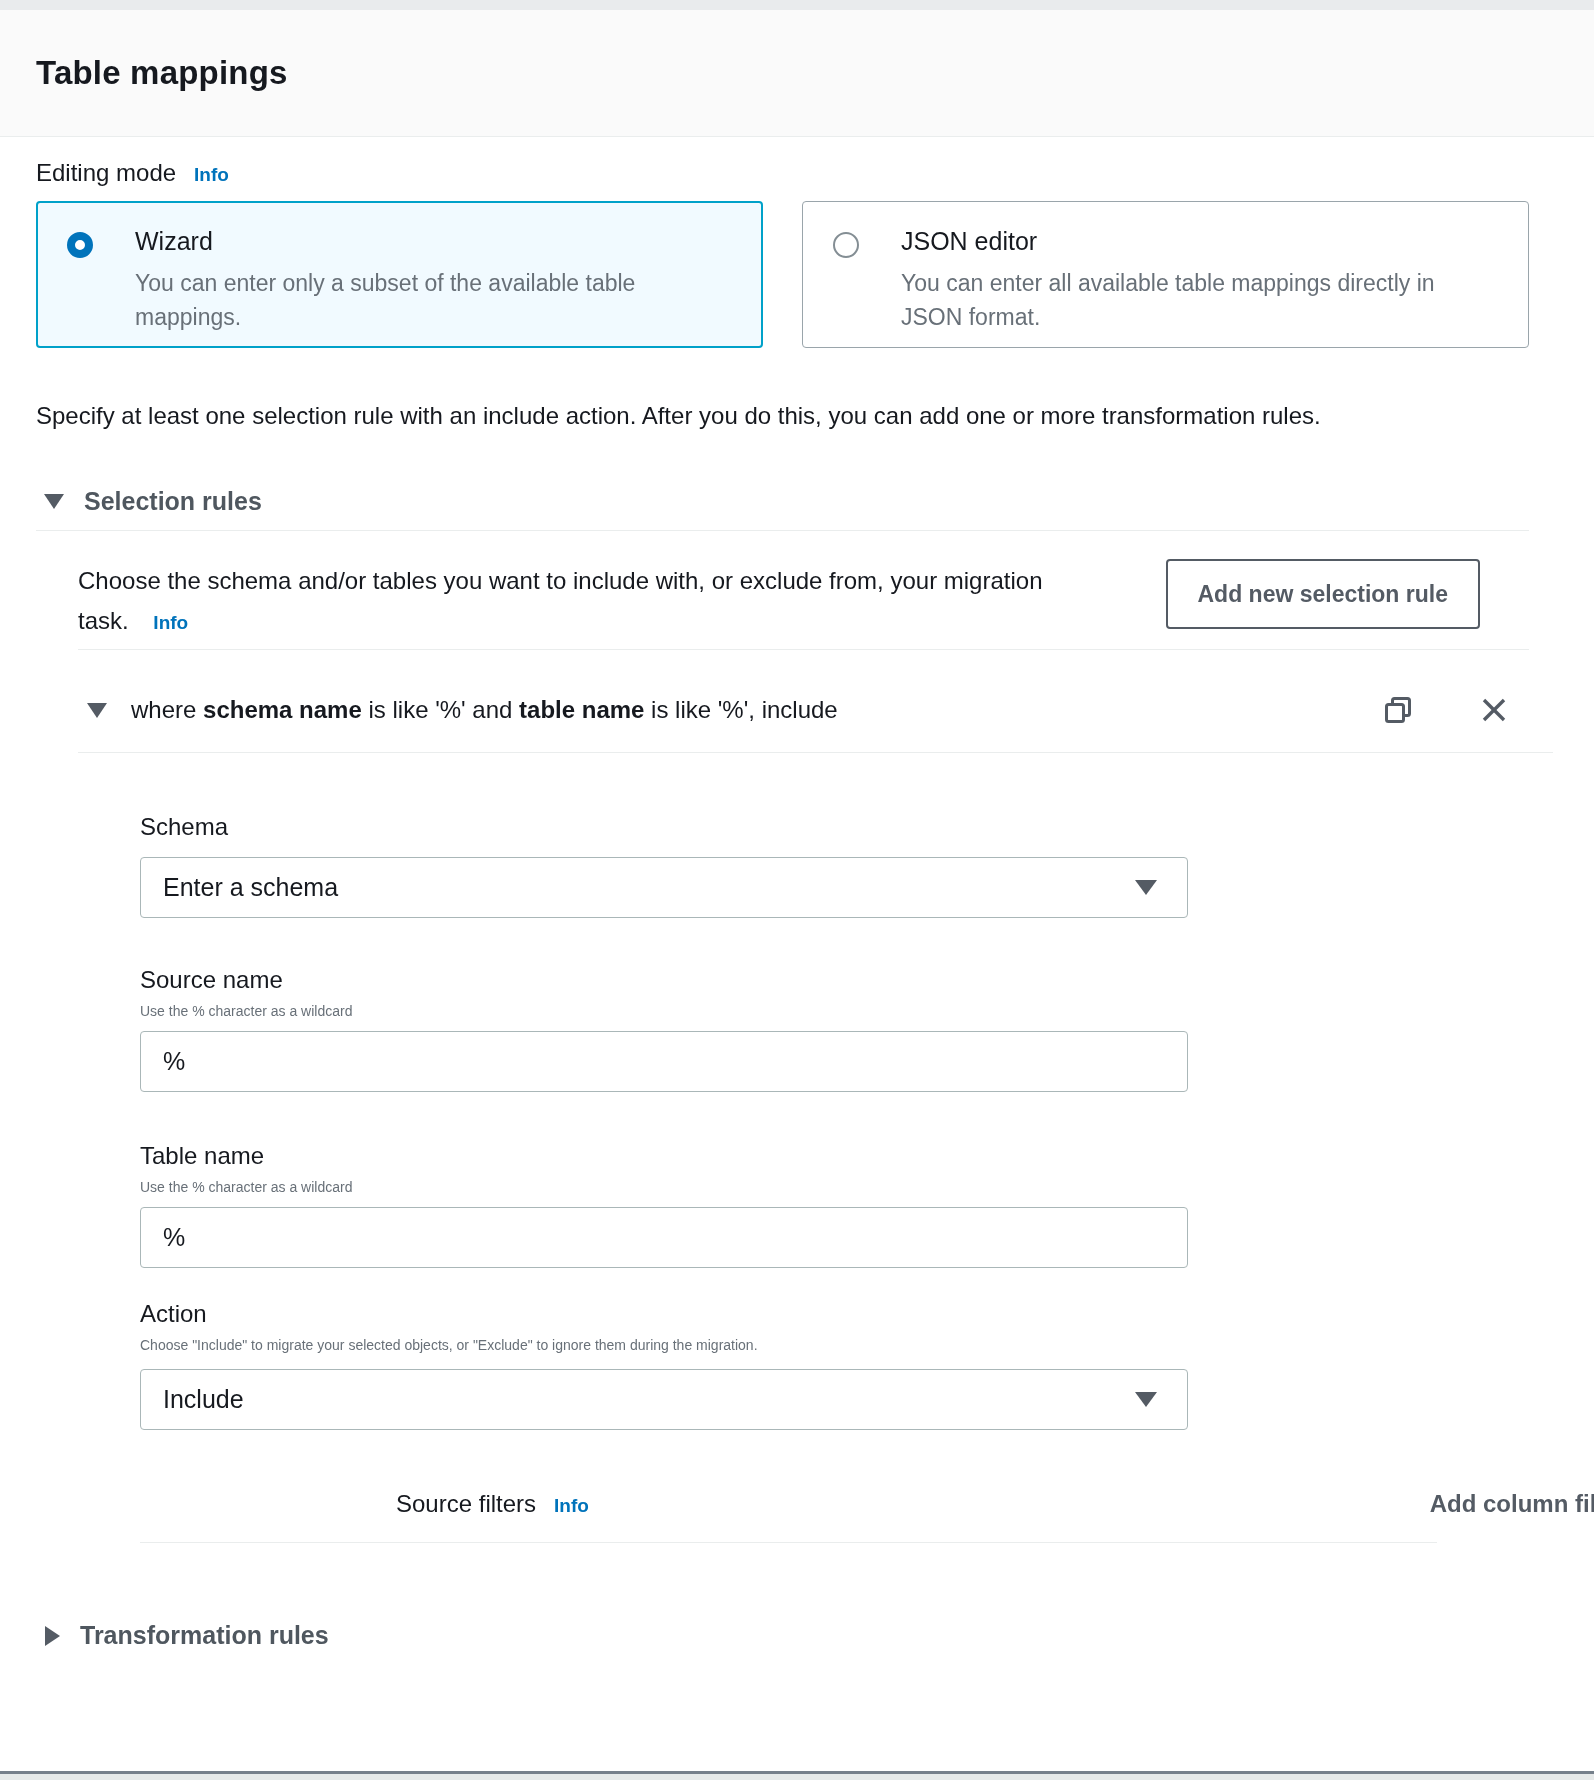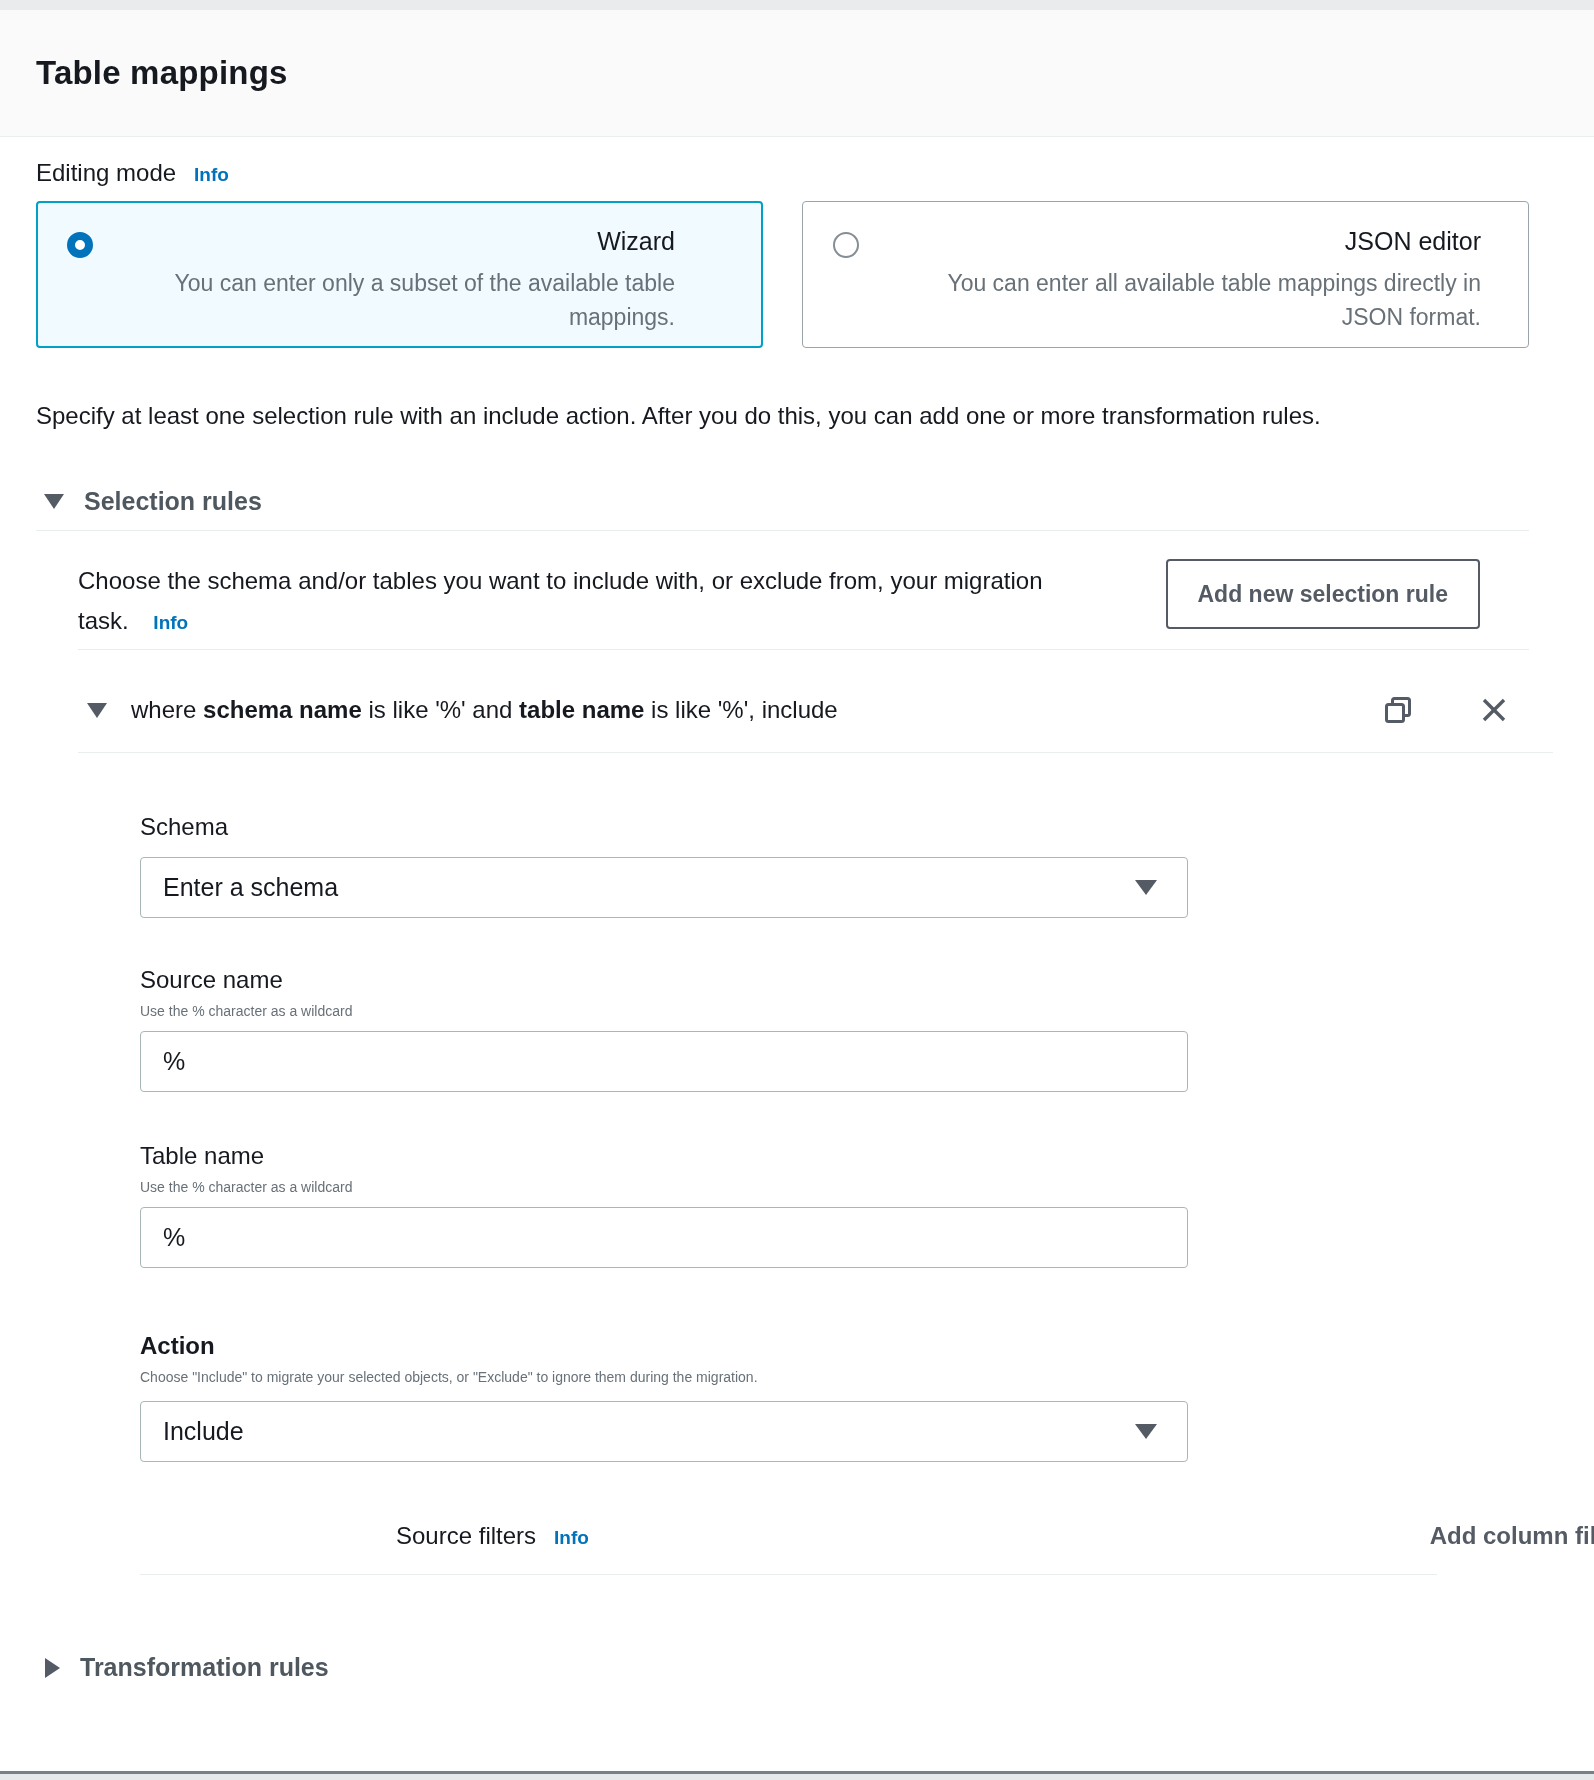--- a/index.html
+++ b/index.html
@@ -21,21 +21,21 @@
   .hdr h1 { font-size: 33px; font-weight: bold; color: #16191f; letter-spacing: .2px; }
 
   .main { flex: 1 1 auto; display: flex; flex-direction: column; }
 
   .editing-row {
     margin: 22px 0 0 36px; display: flex; align-items: baseline;
     font-size: 24px; color: #16191f;
   }
   .info-link { color: #0073bb; font-weight: bold; font-size: 19px; margin-left: 18px; text-decoration: none; cursor: pointer; }
 
-  .tiles { margin: 14px 0 0 36px; display: flex; gap: 39px; text-align: right; }
+  .tiles { margin: 14px 0 0 36px; display: flex; gap: 39px; }
   .tile {
     width: 727px; height: 147px; border-radius: 4px; background: #ffffff;
     border: 1px solid #9aa5ab; padding: 25px 24px 0 30px; display: flex;
   }
   .tile.selected { border: 2px solid #00a1c9; background: #f1faff; padding: 24px 23px 0 29px; }
   .radio { width: 26px; height: 26px; border-radius: 50%; flex: 0 0 auto; margin-top: 5px; }
   .radio.on  { background: #ffffff; border: 8px solid #0073bb; }
   .radio.off { background: #ffffff; border: 2px solid #848e94; }
   .tile-text { margin-left: 42px; }
   .tile-title { font-size: 25px; color: #16191f; }
@@ -72,21 +72,21 @@
   .rule-summary { margin-left: 24px; font-size: 24px; color: #16191f; white-space: pre-wrap; }
   .rule-summary b { font-weight: bold; }
   .rule-icons { margin-left: auto; margin-right: 43px; display: flex; gap: 64px; }
   .icon-btn { width: 32px; height: 32px; background: none; border: none; padding: 0; cursor: pointer; }
 
   .rule-body { margin-left: 140px; }
   .field-label { font-size: 24px; color: #16191f; }
   .lbl-schema { margin-top: 60px; }
   .lbl-source { margin-top: 48px; }
   .lbl-table  { margin-top: 50px; }
-  .lbl-action { margin-top: 64px; font-weight: bold; }
+  .lbl-action { margin-top: 32px; }
   .field-help { margin-top: 9px; font-size: 14px; color: #687078; }
 
   .select, .text-input {
     width: 1048px; height: 61px; border: 1px solid #aab7b8; border-radius: 4px;
     background: #ffffff; display: flex; align-items: center; padding: 0 30px 0 22px;
   }
   .select { margin-top: 16px; cursor: pointer; justify-content: space-between; }
   .text-input { margin-top: 12px; }
   .select-value, .input-value { font-size: 25px; color: #16191f; }
   .select-caret { width: 0; height: 0; border-left: 11px solid transparent; border-right: 11px solid transparent; border-top: 15px solid #545b64; }

